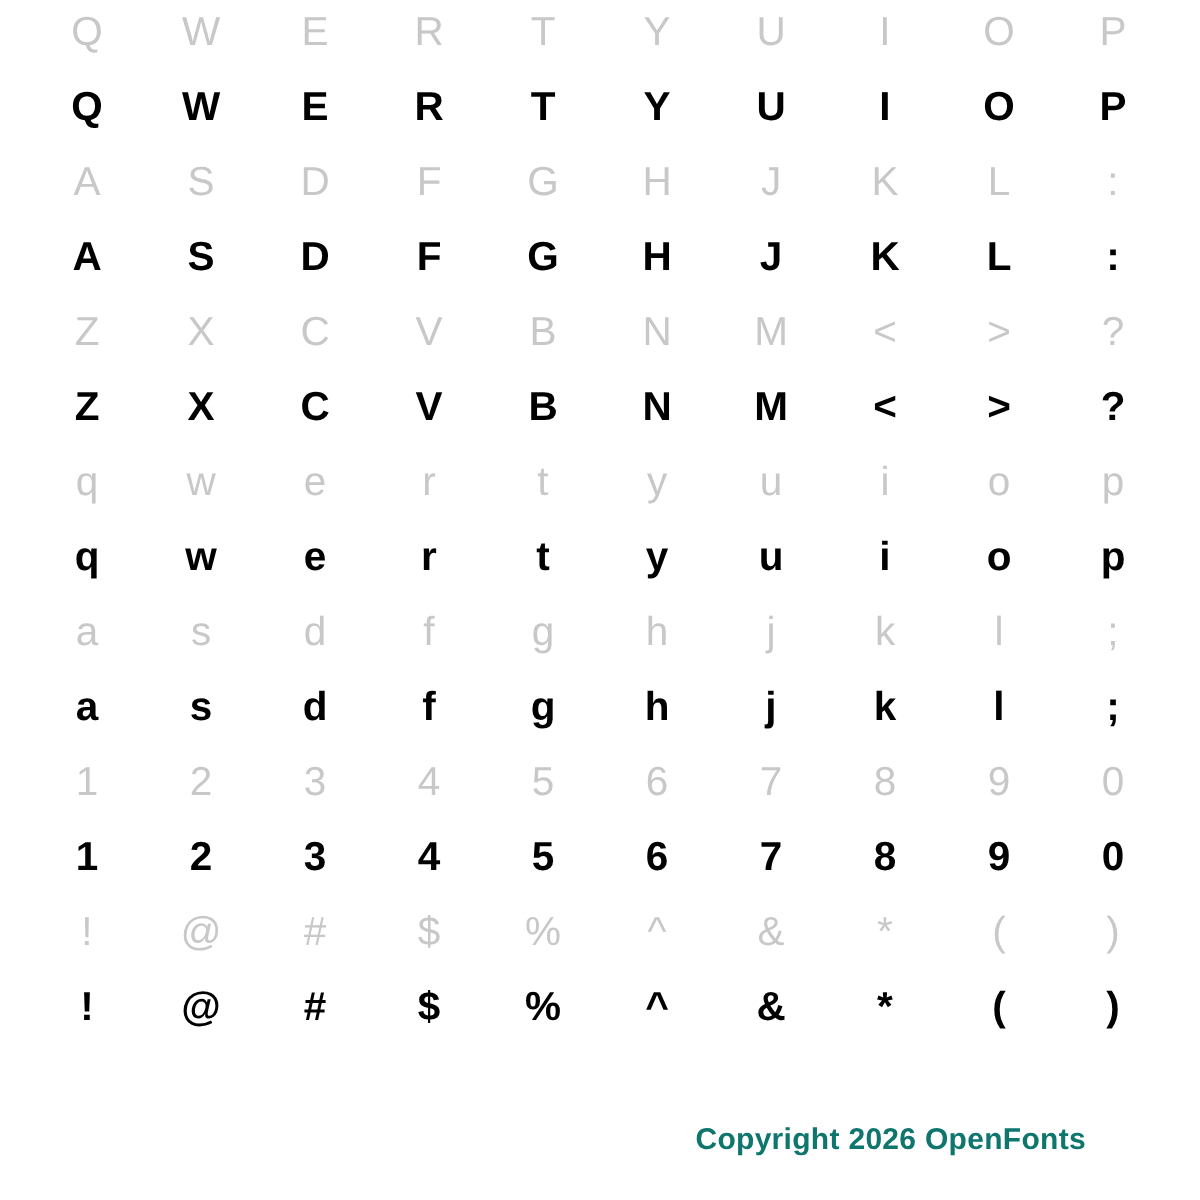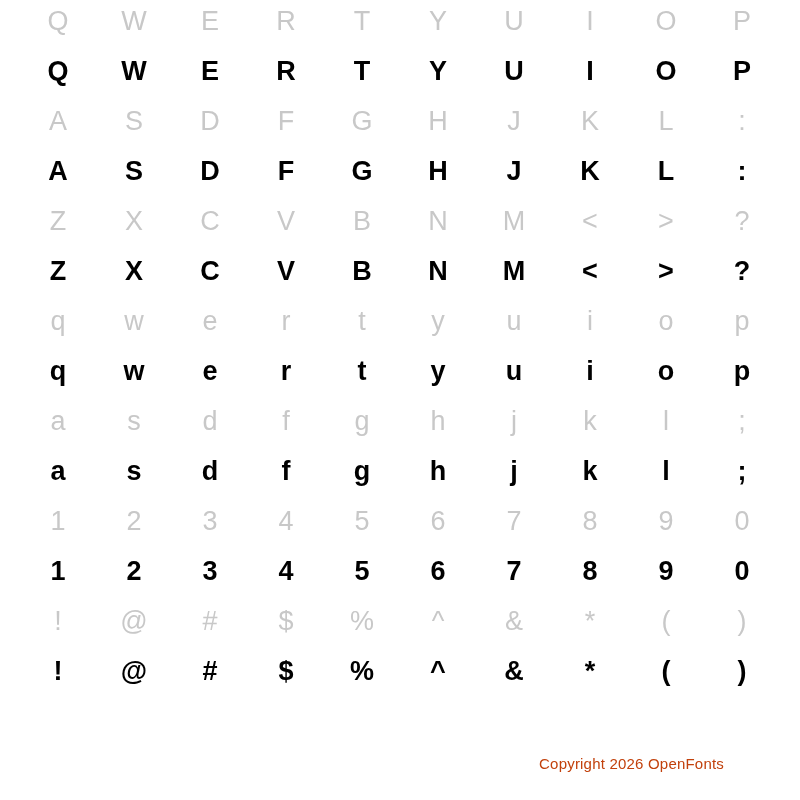--- a/index.html
+++ b/index.html
@@ -43,23 +43,23 @@
   }
   .bold {
     color: #000000;
     font-weight: bold;
     font-size: 27px;
   }
   .copyright {
     position: absolute;
     right: 76px;
     bottom: 28px;
-    color: #c2410c;
-    font-size: 15px;
-    font-weight: 400;
+    color: #0f766e;
+    font-size: 20px;
+    font-weight: 700;
     letter-spacing: 0.2px;
   }
 </style>
 </head>
 <body>
 
 <div id="specimen">
     <div class="row row-light">
       <div class="cell light">Q</div>
       <div class="cell light">W</div>

